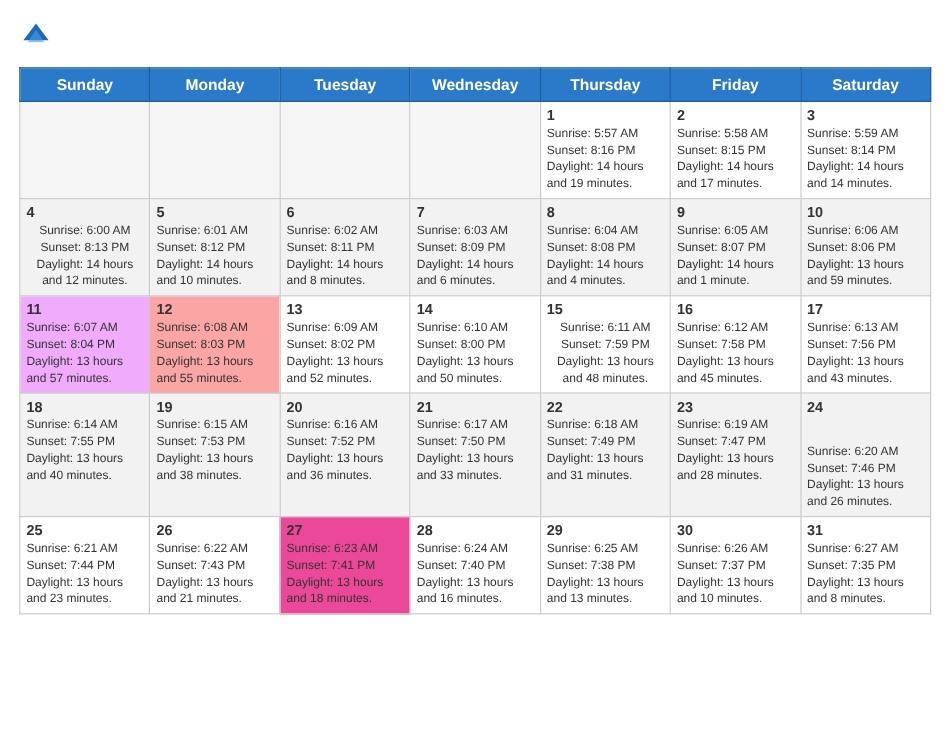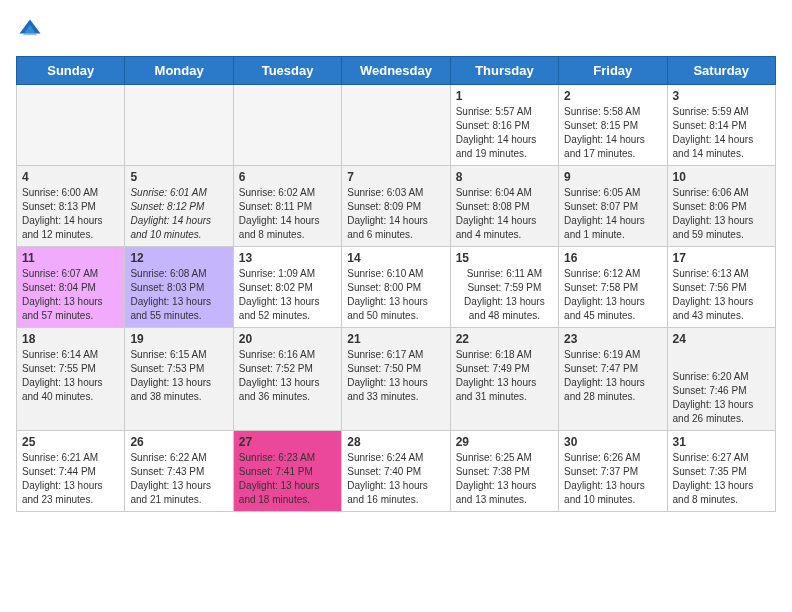--- a/index.html
+++ b/index.html
@@ -155,28 +155,28 @@
           <span class="day-num">3</span>
           <div class="day-info" style="white-space: pre-line;">Sunrise: 5:59 AM
 Sunset: 8:14 PM
 Daylight: 14 hours
 and 14 minutes.</div>
         </td>
       </tr>
       <tr>
         <td style="background: rgb(242, 242, 242);">
           <span class="day-num">4</span>
-          <div class="day-info" style="white-space: pre-line;">Sunrise: 6:00 AM
+          <div class="day-info" style="white-space: pre-line; text-align: center;">Sunrise: 6:00 AM
 Sunset: 8:13 PM
 Daylight: 14 hours
 and 12 minutes.</div>
         </td>
         <td style="background: rgb(242, 242, 242);">
           <span class="day-num">5</span>
-          <div class="day-info" style="white-space: pre-line; font-style: italic;">Sunrise: 6:01 AM
+          <div class="day-info" style="white-space: pre-line;">Sunrise: 6:01 AM
 Sunset: 8:12 PM
 Daylight: 14 hours
 and 10 minutes.</div>
         </td>
         <td style="background: rgb(242, 242, 242);">
           <span class="day-num">6</span>
           <div class="day-info" style="white-space: pre-line;">Sunrise: 6:02 AM
 Sunset: 8:11 PM
 Daylight: 14 hours
 and 8 minutes.</div>
@@ -211,30 +211,30 @@
         </td>
       </tr>
       <tr>
         <td style="background: #f0abfc;">
           <span class="day-num">11</span>
           <div class="day-info" style="white-space: pre-line;">Sunrise: 6:07 AM
 Sunset: 8:04 PM
 Daylight: 13 hours
 and 57 minutes.</div>
         </td>
-        <td style="background: #c4b5fd; margin-top: 45px;">
+        <td style="background: #fca5a5; margin-top: 45px;">
           <span class="day-num">12</span>
           <div class="day-info" style="white-space: pre-line;">Sunrise: 6:08 AM
 Sunset: 8:03 PM
 Daylight: 13 hours
 and 55 minutes.</div>
         </td>
         <td style="background: rgb(255, 255, 255);">
           <span class="day-num">13</span>
-          <div class="day-info" style="white-space: pre-line;">Sunrise: 1:09 AM
+          <div class="day-info" style="white-space: pre-line;">Sunrise: 6:09 AM
 Sunset: 8:02 PM
 Daylight: 13 hours
 and 52 minutes.</div>
         </td>
         <td style="background: rgb(255, 255, 255);">
           <span class="day-num">14</span>
           <div class="day-info" style="white-space: pre-line;">Sunrise: 6:10 AM
 Sunset: 8:00 PM
 Daylight: 13 hours
 and 50 minutes.</div>

